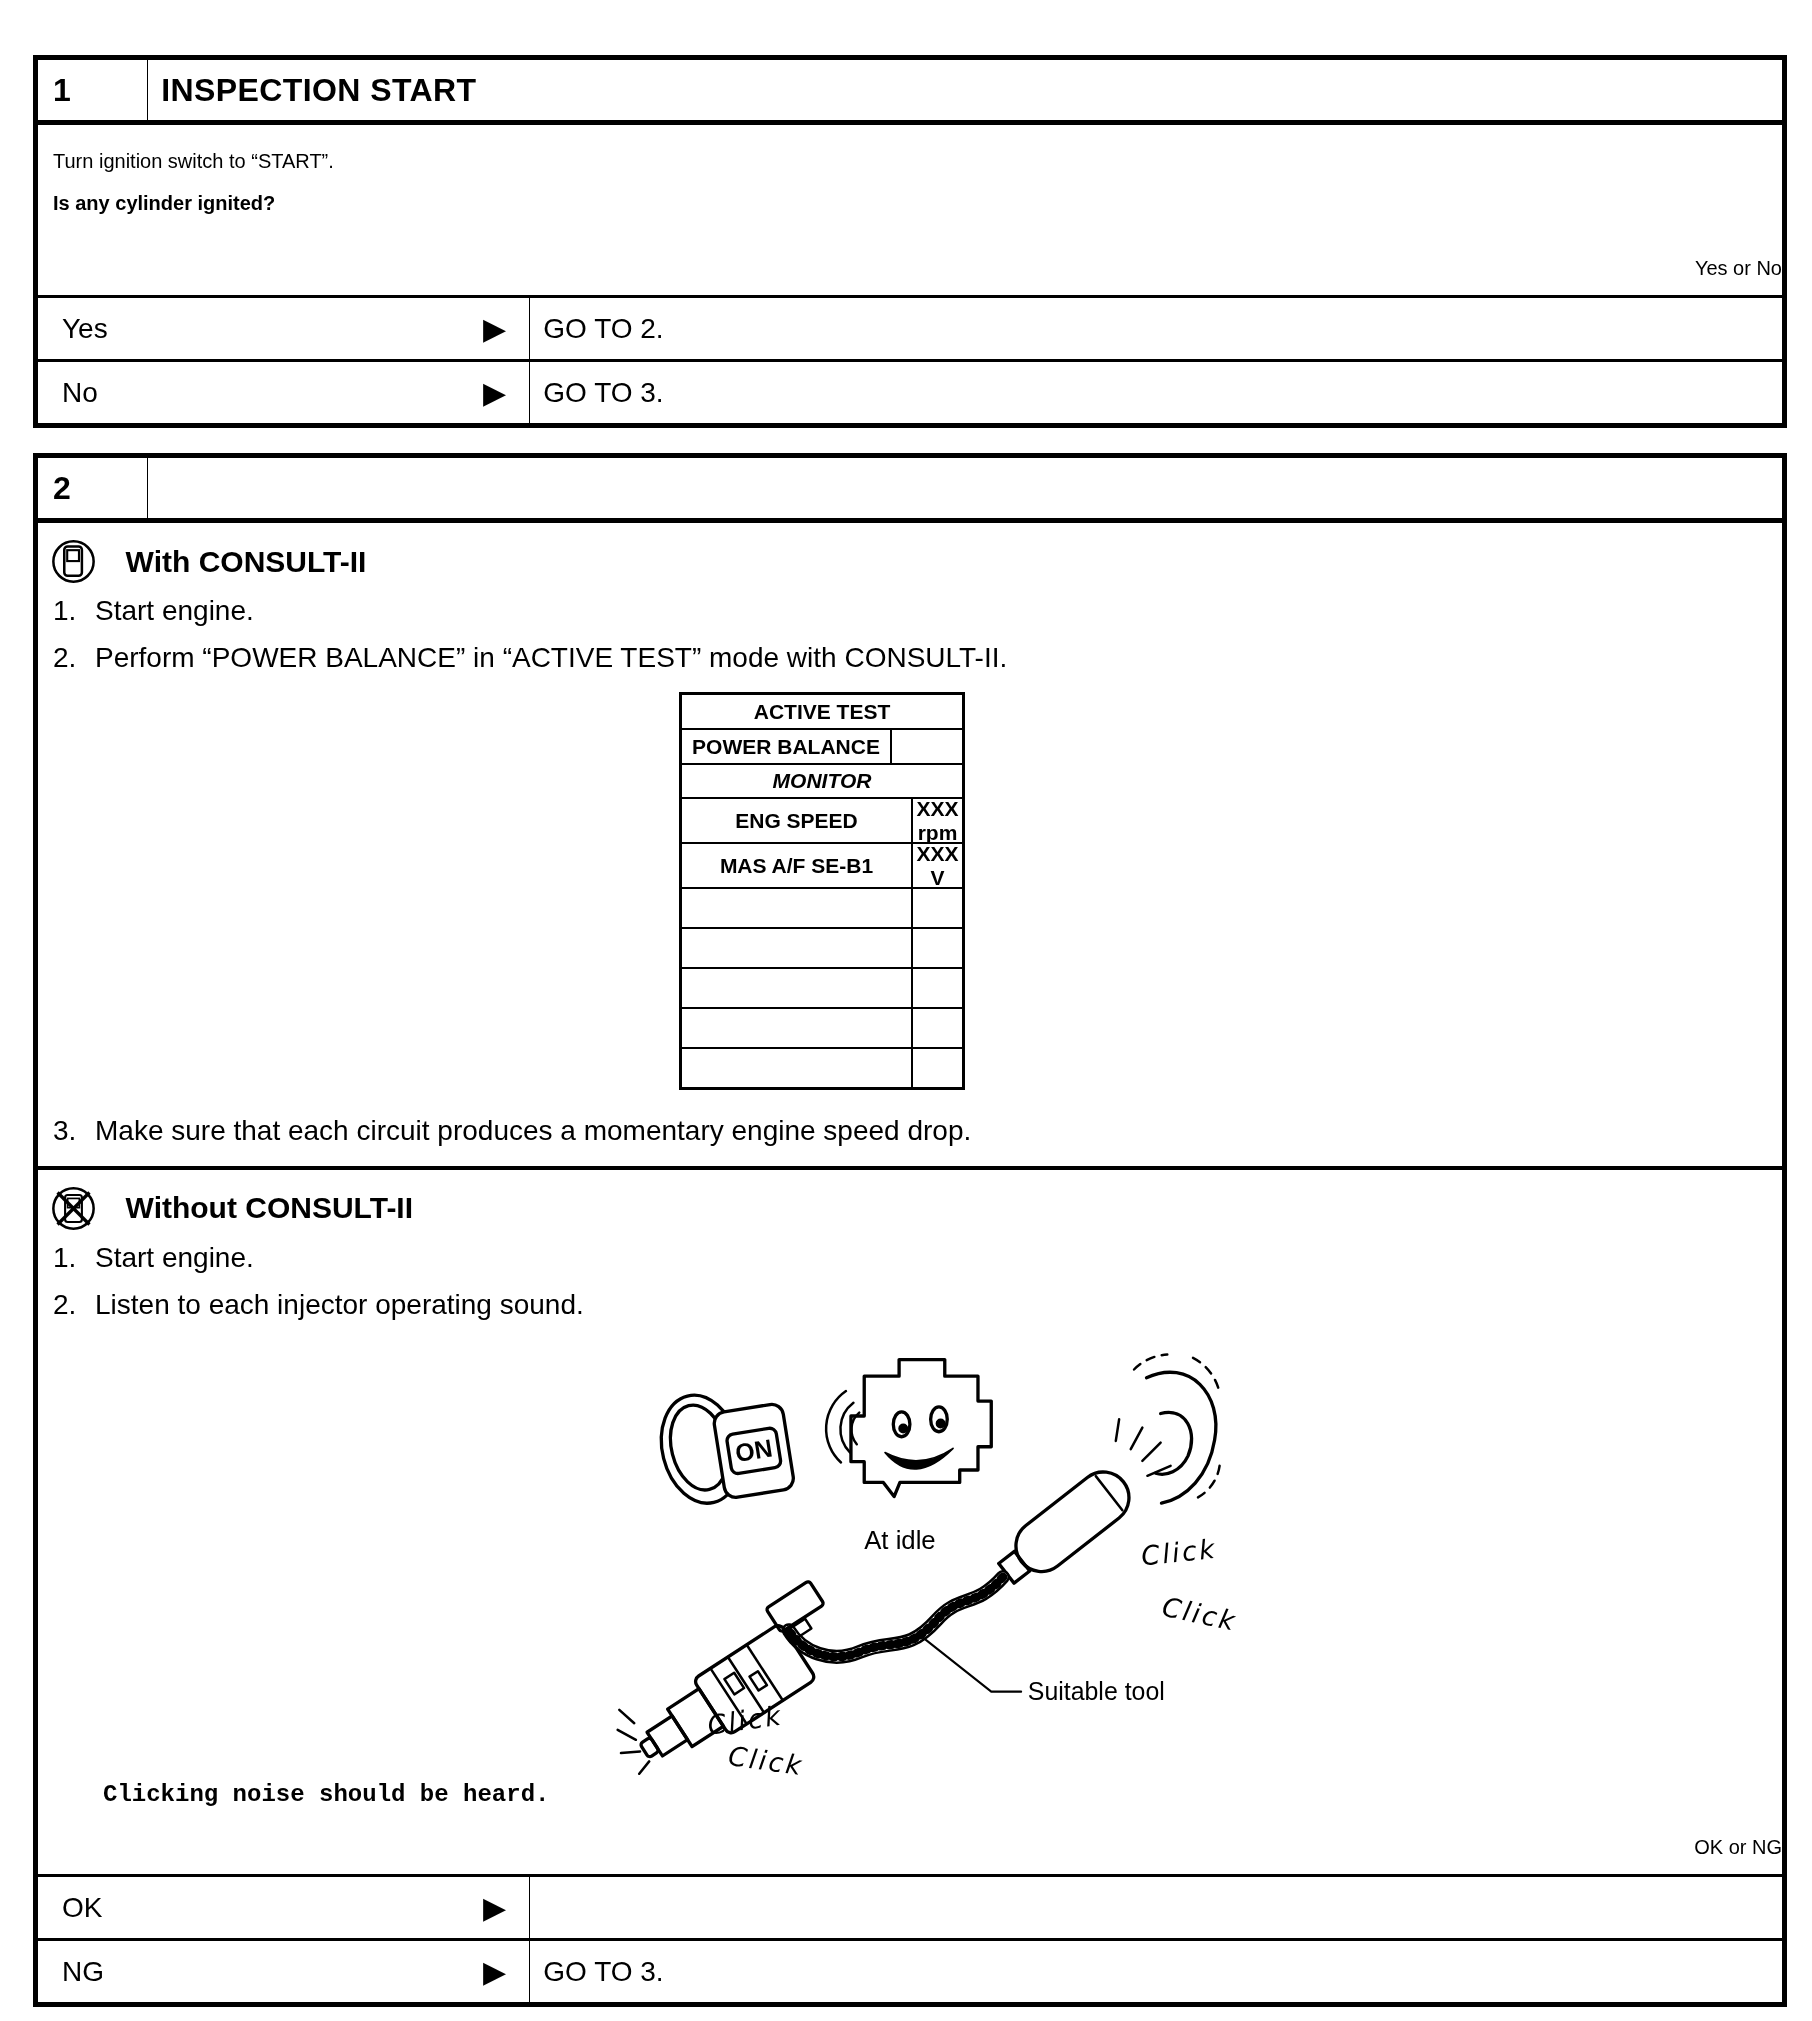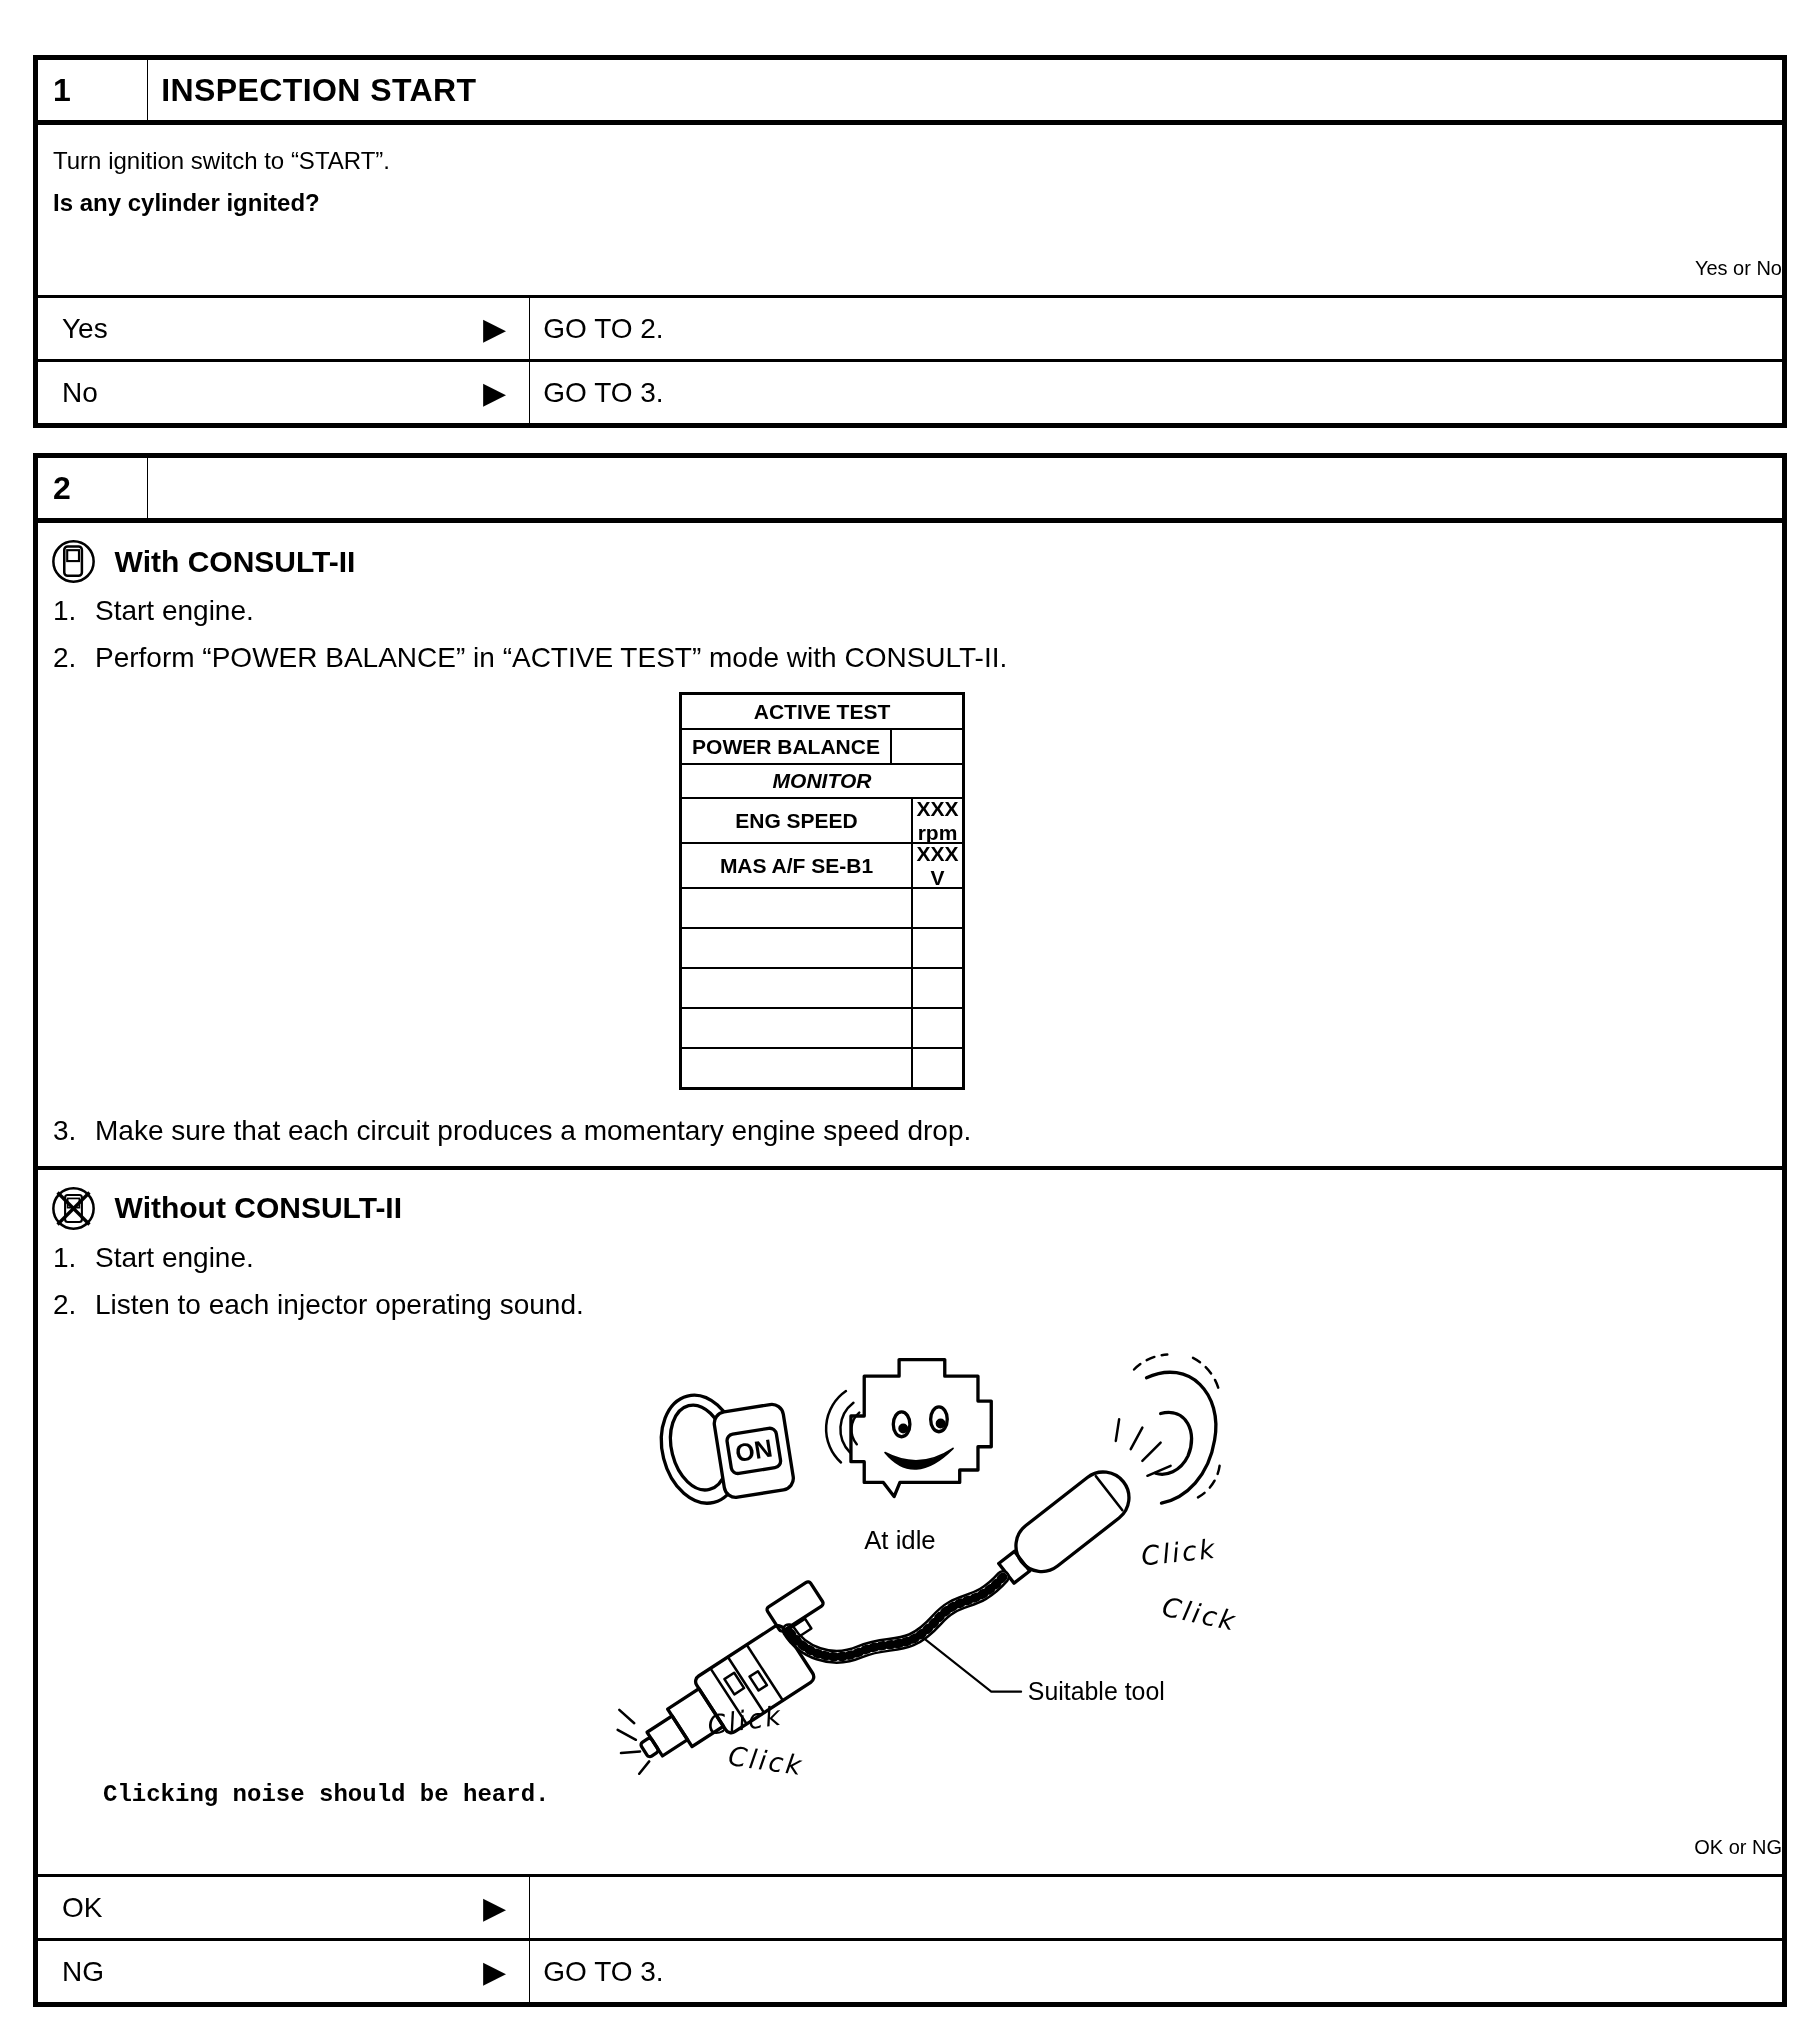--- a/index.html
+++ b/index.html
@@ -6,29 +6,29 @@
   .page{position:relative;width:1813px;height:2022px;box-sizing:border-box;
         padding:55px 25px 0 33px;background:#fff;color:#000;overflow:hidden;
         font-family:"Liberation Sans","DejaVu Sans",sans-serif;}
   .pbox{width:1754px;border:5px solid #000;box-sizing:border-box;background:#fff;}
   .pbox + .pbox{margin-top:25px;}
   .pbox-header{display:flex;align-items:stretch;height:60px;border-bottom:5px solid #000;
                font-weight:bold;font-size:32px;}
   .pbox-num{flex:0 0 110px;display:flex;align-items:center;padding-left:15px;
             border-right:1.7px solid #000;box-sizing:border-box;}
   .pbox-title{display:flex;align-items:center;padding-left:13.3px;letter-spacing:0.4px;}
-  .q-area{padding:15px 0 0 15px;font-size:24px;line-height:42px;}
+  .q-area{padding:15px 0 0 15px;font-size:20px;line-height:42px;}
   .bold{font-weight:bold;}
   .decision{text-align:right;font-weight:normal;font-size:20px;margin:33px 0 15px 0;}
   .result-row{display:flex;align-items:stretch;border-top:3.3px solid #000;height:61px;font-size:28px;padding-left:9px;}
   .rr-left{flex:0 0 483px;display:flex;align-items:center;justify-content:space-between;
            padding:0 23px 0 15px;border-right:1.7px solid #000;box-sizing:border-box;}
   .rr-arrow{font-size:30px;line-height:1;}
   .rr-right{flex:1;display:flex;align-items:center;padding-left:13.3px;}
-  .sec-head{display:flex;align-items:center;gap:18px;margin:15px 0 0 11.6px;
+  .sec-head{display:flex;align-items:center;gap:29px;margin:15px 0 0 11.6px;
             font-size:30px;font-weight:bold;}
   .olstep{display:flex;margin:5px 0 0 15px;font-size:28px;line-height:42px;}
   .olstep .num{flex:0 0 42px;}
   .screen{margin:13.3px 0 0 641px;width:286px;border:3.3px solid #000;box-sizing:border-box;
           font-size:21px;font-weight:bold;text-align:center;}
   .scr-row{display:flex;align-items:stretch;border-bottom:2.5px solid #000;}
   .scr-row:last-child{border-bottom:none;}
   .scr-full{flex:1;display:flex;align-items:center;justify-content:center;}
   .scr-left{display:flex;align-items:center;justify-content:center;border-right:2.5px solid #000;box-sizing:border-box;}
   .scr-right{flex:1;display:flex;align-items:center;justify-content:center;}

